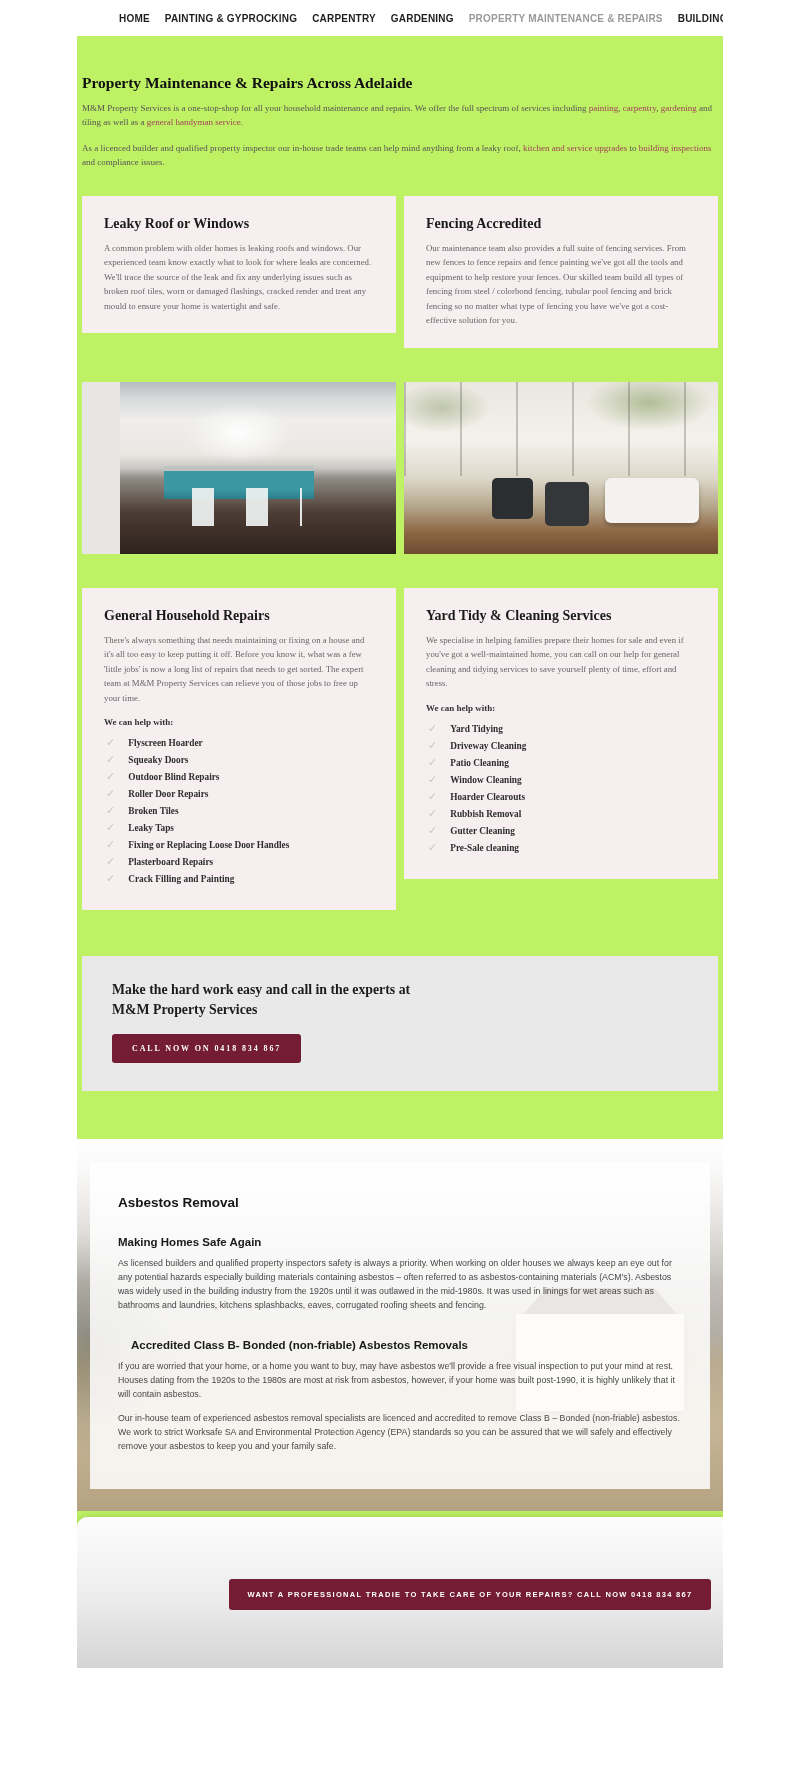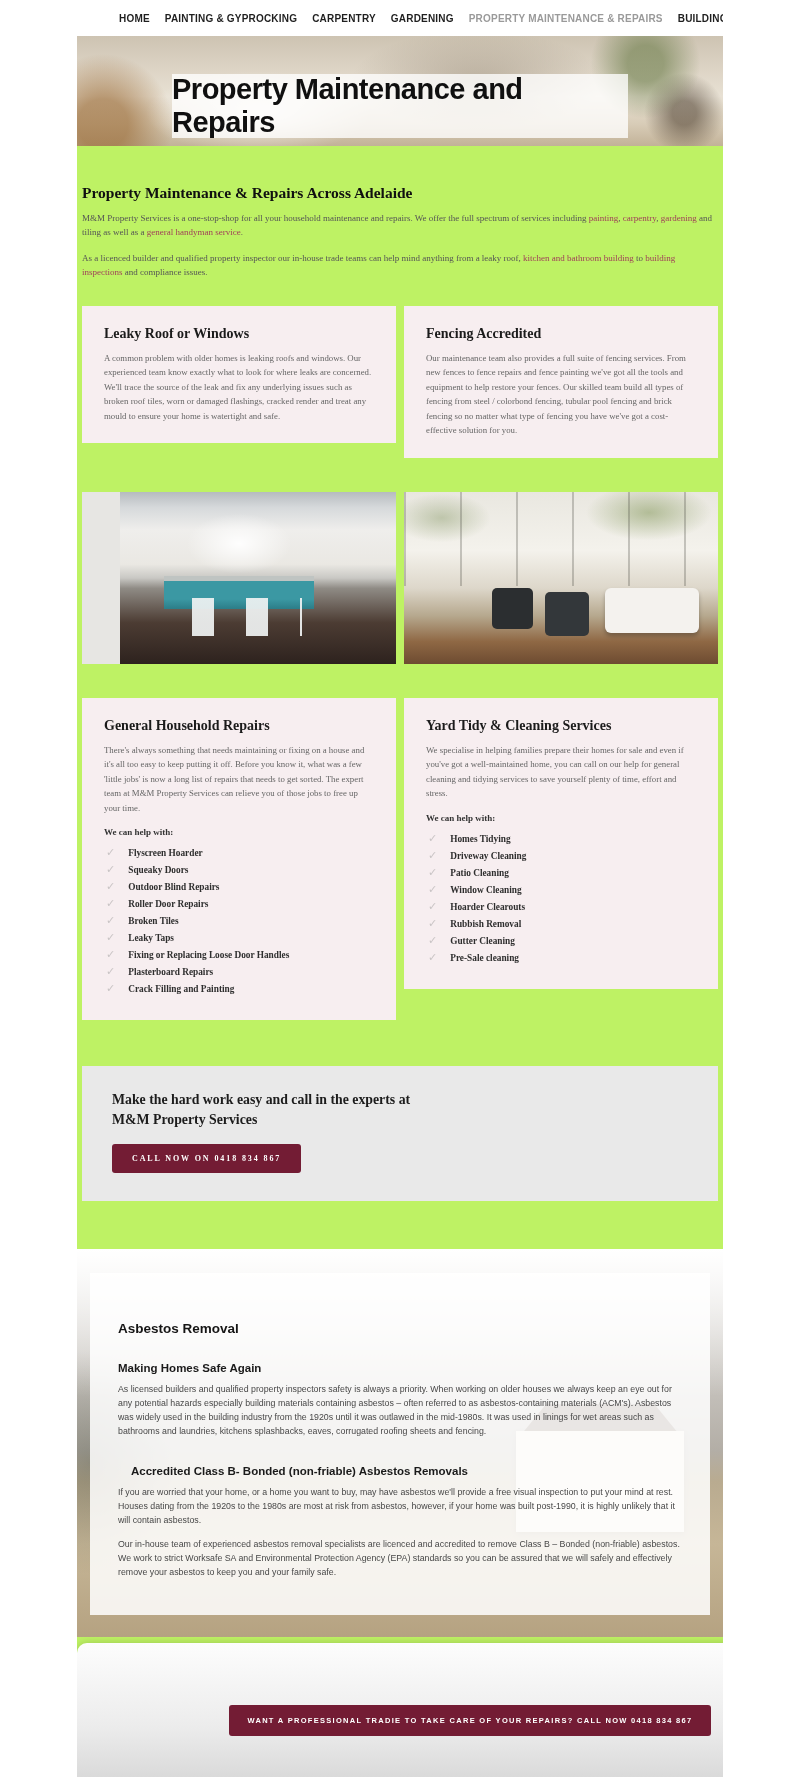--- a/index.html
+++ b/index.html
@@ -90,21 +90,21 @@
     background:
       linear-gradient(180deg, #ffffff 0%, rgba(255,255,255,.65) 14%, rgba(255,255,255,0) 38%),
       radial-gradient(ellipse 120px 160px at 2% 55%, rgba(70,75,60,.35), rgba(70,75,60,0) 70%),
       linear-gradient(180deg,#e9e7e4 0%, #c2beb8 38%, #b3aea6 52%, #b9ab90 60%, #c6b697 76%, #b5a281 100%);
   }
   .asb-house { position:absolute; right:6%; top:47%; width:26%; height:26%;
     background:linear-gradient(180deg,#efe9df 0 100%); box-shadow:0 2px 6px rgba(0,0,0,.18); }
   .asb-roof { position:absolute; right:5%; top:40%; width:28%; height:8%;
     background:#6e5a4a; clip-path:polygon(6% 100%, 20% 0, 80% 0, 94% 100%); }
   .asb-card { position:relative; width:620px; margin:0 auto; background:rgba(255,255,255,.85); padding:32px 28px 26px; }
-  .asb-card h2 { margin:16px 0 26px; font-size:13.5px; font-weight:bold; color:#151515; }
+  .asb-card h2 { margin:0 0 26px; font-size:13.5px; font-weight:bold; color:#151515; }
   .asb-card h3 { margin:0 0 8px; font-size:11.5px; font-weight:bold; color:#1a1a1a; }
   .asb-card h3.second { margin-top:26px;margin-left:13px; }
   .asb-card p { margin:0 0 10px; font-size:8.8px; line-height:1.6; color:#474747; }
 
   
   .bottom-band { width:786px; margin:6px auto 0; border-radius:10px 10px 0 0;
     background:linear-gradient(180deg,#fdfdfd 0%, #ececec 55%, #d4d4d4 100%);
     box-shadow:0 0 8px rgba(0,0,0,.18); text-align:center; padding:62px 0 58px; }
   .btn-maroon.wide { font-size:7.5px; letter-spacing:1.3px; padding:11px 18px; }
 </style>
@@ -119,34 +119,28 @@
       <a class="nav-item">PAINTING &amp; GYPROCKING</a>
       <a class="nav-item">CARPENTRY</a>
       <a class="nav-item">GARDENING</a>
       <a class="nav-item active">PROPERTY MAINTENANCE &amp; REPAIRS</a>
       <a class="nav-item">BUILDING INSPECTIONS</a>
       <a class="nav-item">CONTACT</a>
     </nav>
     <a class="call-btn">CALL: 0418 834 867</a>
   </header>
 
-  <section class="hero">
-    <div class="hero-photo"></div>
-    <div class="hero-panel">
-      <h1>Property Maintenance and Repairs</h1>
-    </div>
-  </section>
 
   <main class="container">
 
     <h2 class="intro-h">Property Maintenance &amp; Repairs Across Adelaide</h2>
 
     <p class="body-p"><span>M&amp;M Property Services is a one-stop-shop for all your household maintenance and repairs.  We offer the full spectrum of services including </span><a class="tlink">painting</a><span>, </span><a class="tlink">carpentry</a><span>, </span><a class="tlink">gardening</a><span> and tiling as well as a </span><a class="tlink">general handyman service</a><span>.</span></p>
 
-    <p class="body-p"><span>As a licenced builder and qualified property inspector our in-house trade teams can help mind anything from a leaky roof, </span><a class="tlink">kitchen and bathroom building</a><span> to </span><a class="tlink">building inspections</a><span> and compliance issues.</span></p>
+    <p class="body-p"><span>As a licenced builder and qualified property inspector our in-house trade teams can help mind anything from a leaky roof, </span><a class="tlink">kitchen and service upgrades</a><span> to </span><a class="tlink">building inspections</a><span> and compliance issues.</span></p>
 
     <div class="two-col row1">
       <div class="card">
         <h3>Leaky Roof or Windows</h3>
         <p class="ctext">A common problem with older homes is leaking roofs and windows.  Our experienced team know exactly what to look for where leaks are concerned. We'll trace the source of the leak and fix any underlying issues such as broken roof tiles, worn or damaged flashings, cracked render and treat any mould to ensure your home is watertight and safe.</p>
       </div>
       <div class="card">
         <h3>Fencing Accredited</h3>
         <p class="ctext">Our maintenance team also provides a full suite of fencing services.  From new fences to fence repairs and fence painting we've got all the tools and equipment to help restore your fences.  Our skilled team build all types of fencing from steel / colorbond fencing, tubular pool fencing and brick fencing so no matter what type of fencing you have we've got a cost-effective solution for you.</p>
       </div>
@@ -211,21 +205,21 @@
         </ul>
       </div>
 
       <div class="card">
         <h3>Yard Tidy &amp; Cleaning Services</h3>
         <p class="ctext">We specialise in helping families prepare their homes for sale and even if you've got a well-maintained home, you can call on our help for general cleaning and tidying services to save yourself plenty of time, effort and stress.</p>
         <p class="help-label">We can help with:</p>
         <ul class="checklist">
           <li>
               <span class="check">✓</span>
-              <span class="li-label">Homes Tidying</span>
+              <span class="li-label">Yard Tidying</span>
             </li>
           <li>
               <span class="check">✓</span>
               <span class="li-label">Driveway Cleaning</span>
             </li>
           <li>
               <span class="check">✓</span>
               <span class="li-label">Patio Cleaning</span>
             </li>
           <li>

